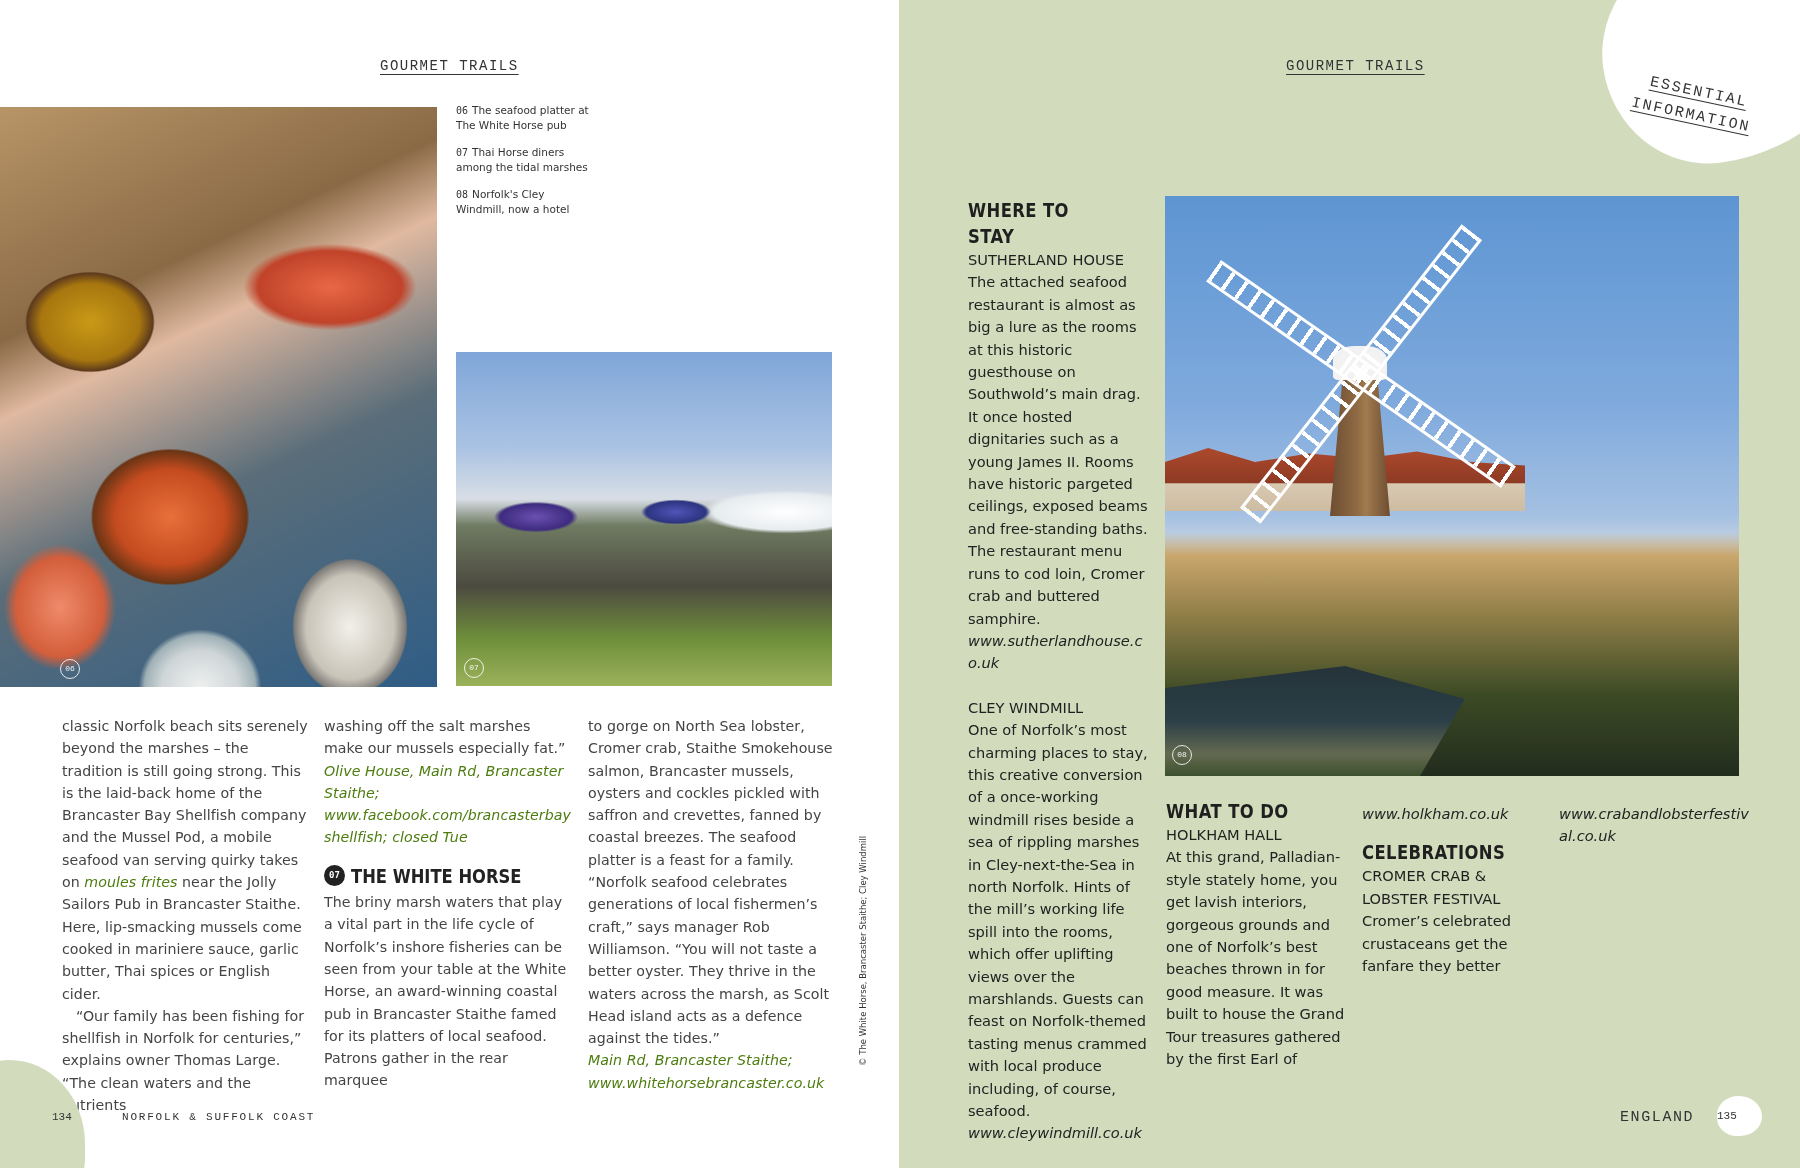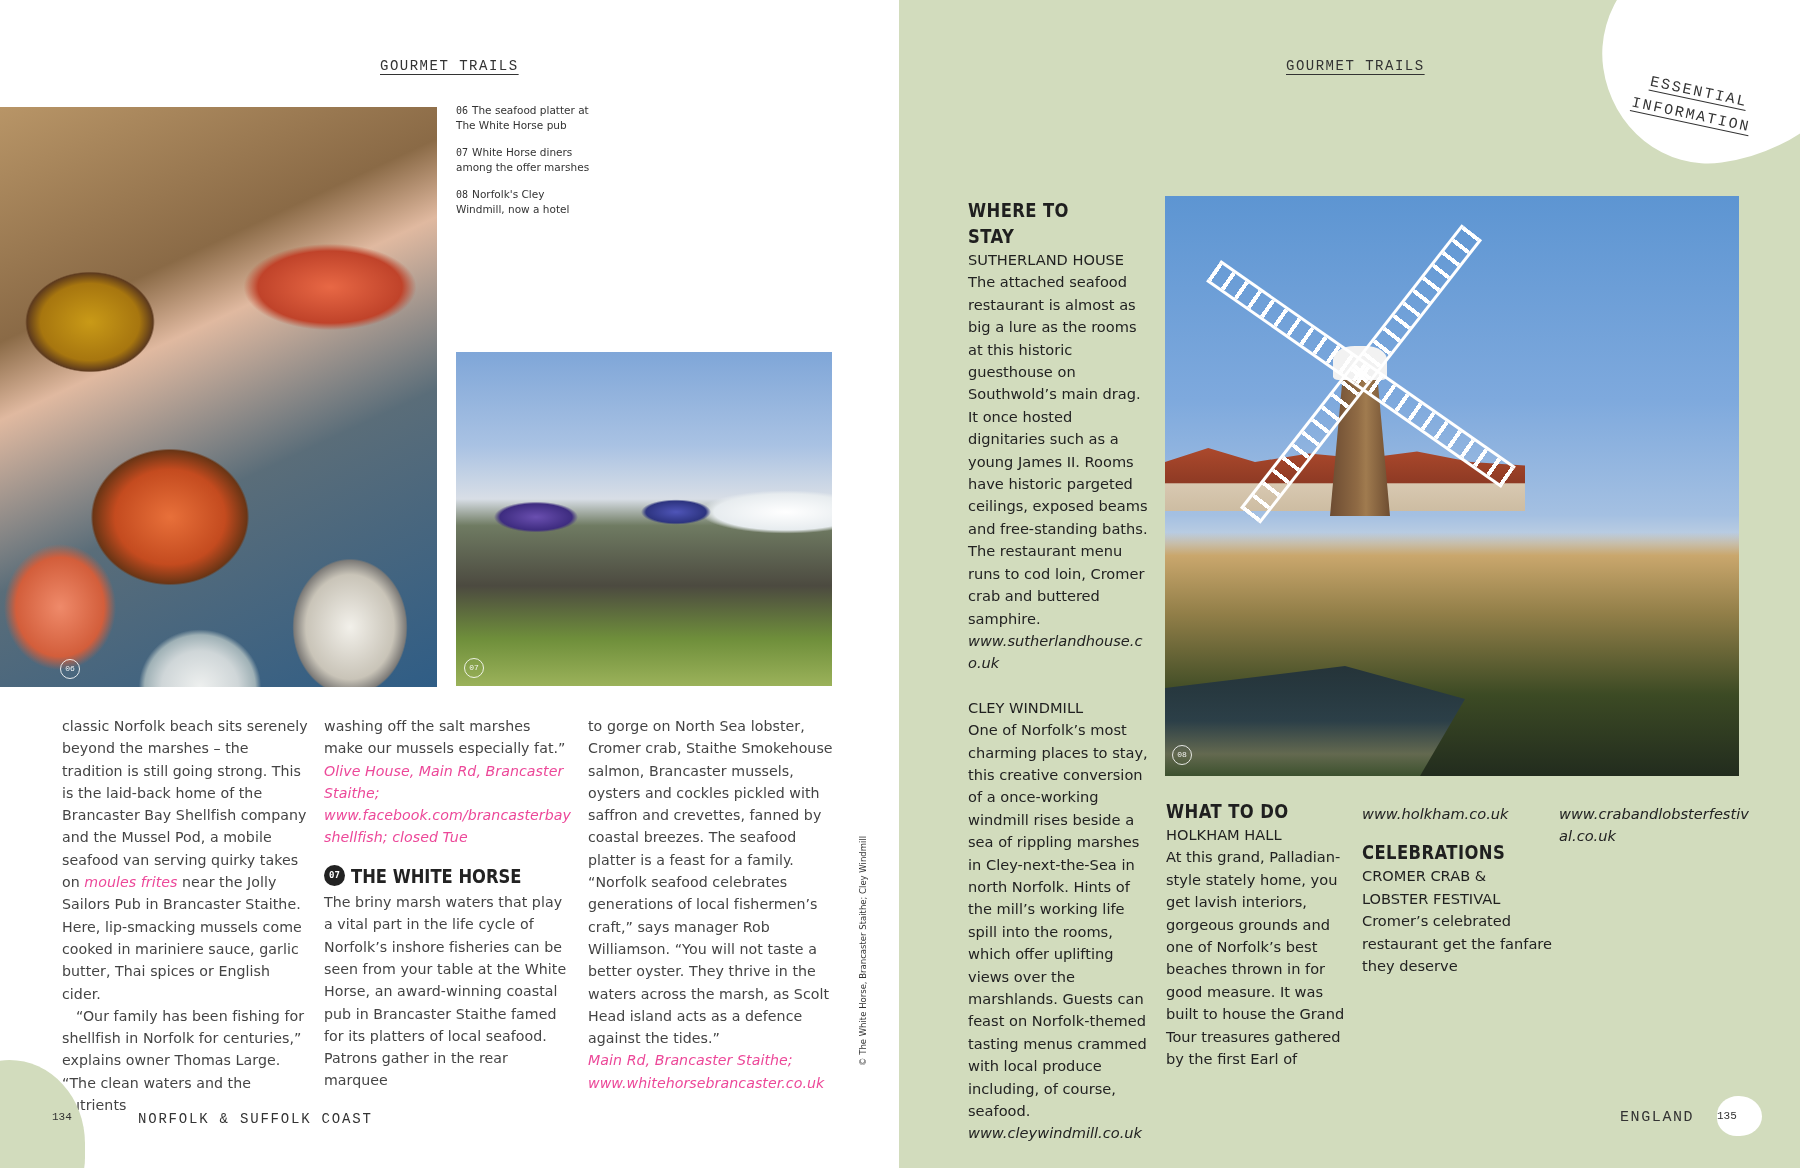--- a/index.html
+++ b/index.html
@@ -66,40 +66,40 @@
       font-size: 8px; line-height: 17px; text-align: center; }
 
     
     .captions { position: absolute; left: 456px; top: 103px; width: 140px; font-family: "DejaVu Sans", sans-serif; font-size: 10.5px; line-height: 14px; color: #333; }
     .caption { margin-bottom: 13px; }
     .caption .num { font-family: "DejaVu Sans Mono", monospace; font-size: 10px; margin-right: 4px; }
 
     
     .col { position: absolute; font-size: 14.2px; line-height: 22.3px; color: #444; letter-spacing: 0.05px; }
     .col p { margin: 0; }
-    .col em, .col .ital { font-style: italic; color: #ec4899; }
+    .col em, .col .ital { font-style: italic; color: #4d7c0f; }
     .col .indent { text-indent: 14px; }
     .col1 { left: 62px; top: 715px; width: 250px; }
     .col2 { left: 324px; top: 715px; width: 250px; }
     .col3 { left: 588px; top: 715px; width: 250px; }
 
     .entry-head { display: flex; align-items: center; margin: 16px 0 4px 0; }
     .entry-num { width: 21px; height: 21px; border-radius: 50%; background: #222; color: #fff;
       font-family: "DejaVu Sans Mono", monospace; font-size: 9px; line-height: 21px; text-align: center; margin-right: 6px; font-weight: bold; }
     .entry-title { font-family: "DejaVu Sans", sans-serif; font-weight: bold; font-size: 19px; letter-spacing: 0px; color: #222; transform: scaleX(0.86); transform-origin: left; }
 
     .credit { position: absolute; left: 858px; top: 1066px; transform: rotate(-90deg); transform-origin: 0 0;
       font-size: 8.5px; color: #333; white-space: nowrap; }
 
     
     .blob-left { position: absolute; left: -60px; top: 1060px; width: 145px; height: 160px; background: #d2dcbd;
       border-radius: 55% 60% 45% 40%; }
     .folio-num { position: absolute; font-family: "Liberation Mono", monospace; font-size: 11px; color: #333; }
     .folio-left-num { left: 52px; top: 1111px; }
-    .folio-left-title { position: absolute; left: 122px; top: 1111px; font-family: "Liberation Mono", monospace; font-size: 14px; letter-spacing: 1.8px; color: #333; margin-left: 16px; }
+    .folio-left-title { position: absolute; left: 122px; top: 1111px; font-family: "Liberation Mono", monospace; font-size: 11px; letter-spacing: 1.8px; color: #333; }
     .folio-right-title { position: absolute; left: 721px; top: 1109px; font-family: "Liberation Mono", monospace; font-size: 15px; letter-spacing: 1.6px; color: #333; }
     .blob-right-num { position: absolute; left: 818px; top: 1096px; width: 45px; height: 40px; background: #fff; border-radius: 48% 52% 50% 45%;
       font-family: "Liberation Mono", monospace; font-size: 11px; line-height: 40px; text-align: left; color: #333; }
 
     .ess-blob { position: absolute; left: 703px; top: -60px; width: 260px; height: 220px; background: #fff;
       border-radius: 45% 55% 60% 40% / 50% 45% 55% 50%; transform: rotate(-8deg); }
     .ess-label { position: absolute; left: 740px; top: 68px; transform: rotate(12deg); transform-origin: left top;
       font-family: "Liberation Mono", monospace; font-size: 15px; letter-spacing: 2px; line-height: 24px; color: #333; }
     .ess-label div { text-decoration: underline; text-underline-offset: 4px; }
     .ess-label .l1 { padding-left: 14px; }
@@ -124,21 +124,21 @@
 
   <div class="photo photo-seafood">
     <div class="photo-badge" style="left:60px; top:552px;">06</div>
   </div>
 
   <div class="captions">
     <div class="caption">
       <span class="num">06</span><span>The seafood platter at The White Horse pub</span>
     </div>
     <div class="caption">
-      <span class="num">07</span><span>White Horse diners among the offer marshes</span>
+      <span class="num">07</span><span>Thai Horse diners among the tidal marshes</span>
     </div>
     <div class="caption">
       <span class="num">08</span><span>Norfolk's Cley Windmill, now a hotel</span>
     </div>
   </div>
 
   <div class="photo photo-marquee">
     <div class="photo-badge" style="left:8px; top:306px;">07</div>
   </div>
 
@@ -206,21 +206,21 @@
     <div class="sec-head">WHAT TO DO</div>
     <div class="item-name">HOLKHAM HALL</div>
     <div>At this grand, Palladian-style stately home, you get lavish interiors, gorgeous grounds and one of Norfolk’s best beaches thrown in for good measure. It was built to house the Grand Tour treasures gathered by the first Earl of</div>
   </div>
 
   <div class="rcol rcolC">
     <div class="link">www.holkham.co.uk</div>
     <div style="height:14px;"></div>
     <div class="sec-head">CELEBRATIONS</div>
     <div class="item-name">CROMER CRAB &amp; LOBSTER FESTIVAL</div>
-    <div>Cromer’s celebrated restaurant get the fanfare they deserve</div>
+    <div>Cromer’s celebrated crustaceans get the fanfare they better</div>
   </div>
 
   <div class="rcol rcolD">
     <div class="link" style="word-break:break-word;">www.crabandlobsterfestival.co.uk</div>
   </div>
 
   <div class="folio-right-title">ENGLAND</div>
   <div class="blob-right-num">135</div>
 </div>
 

